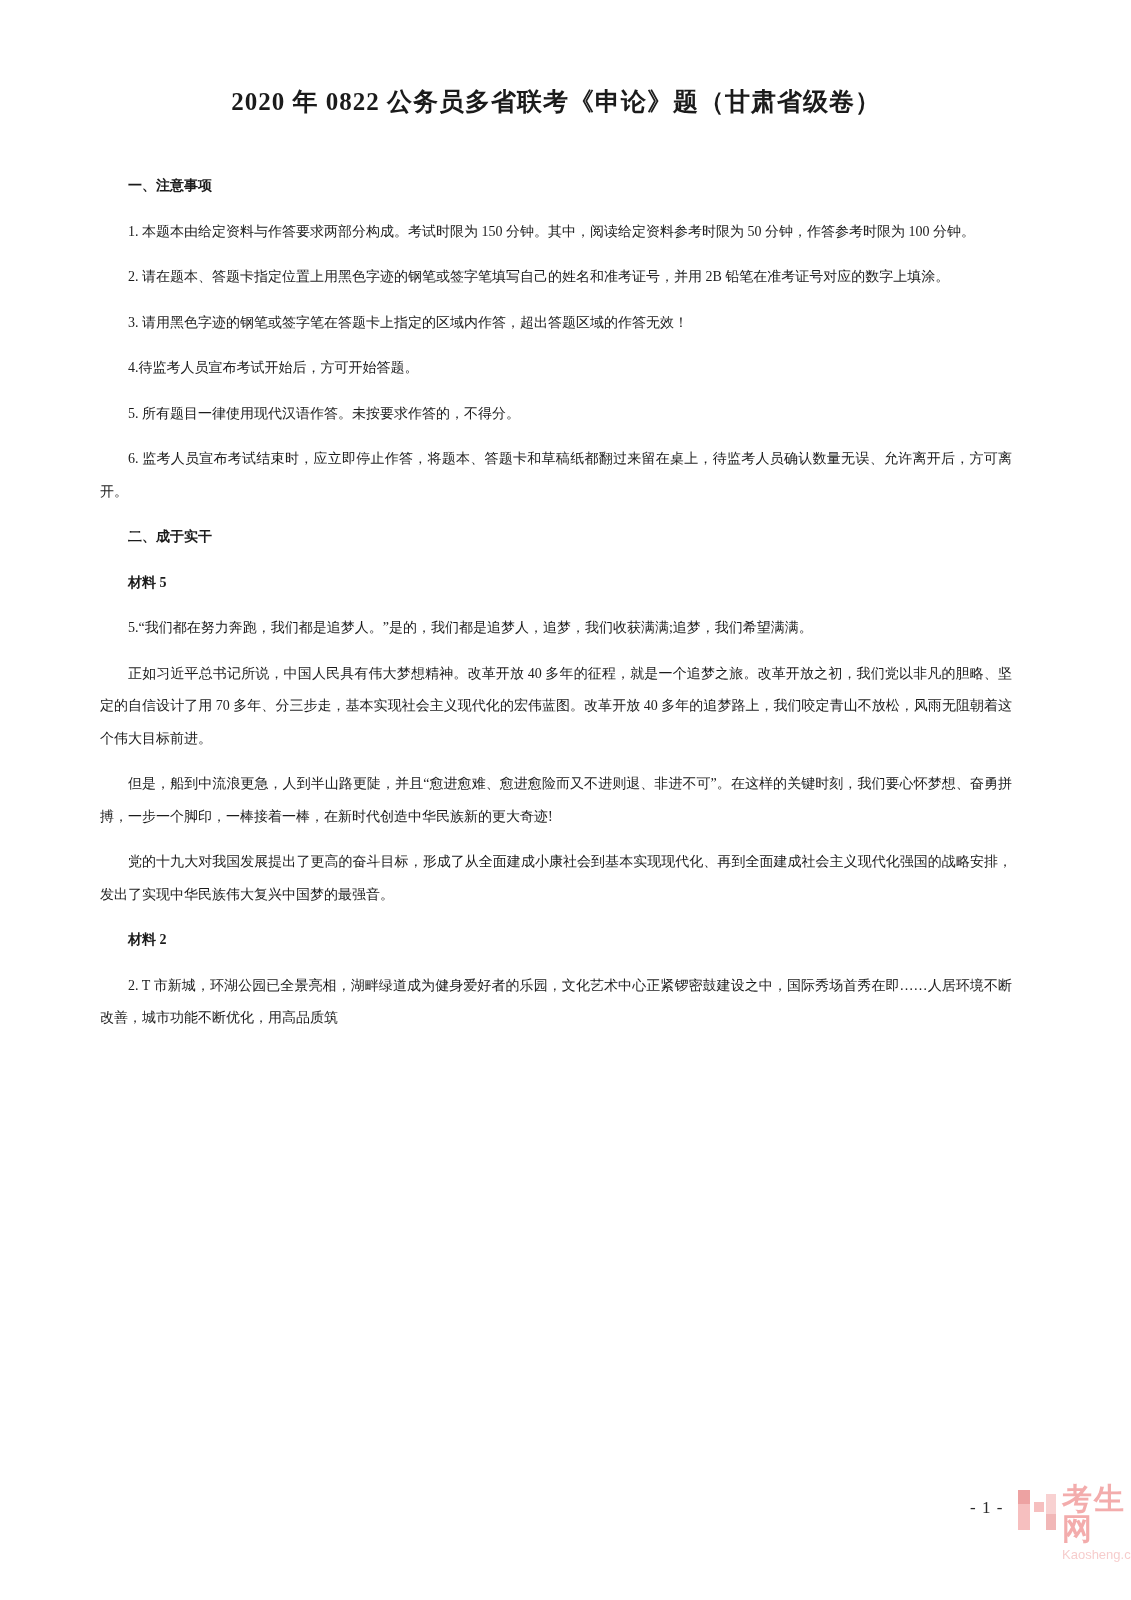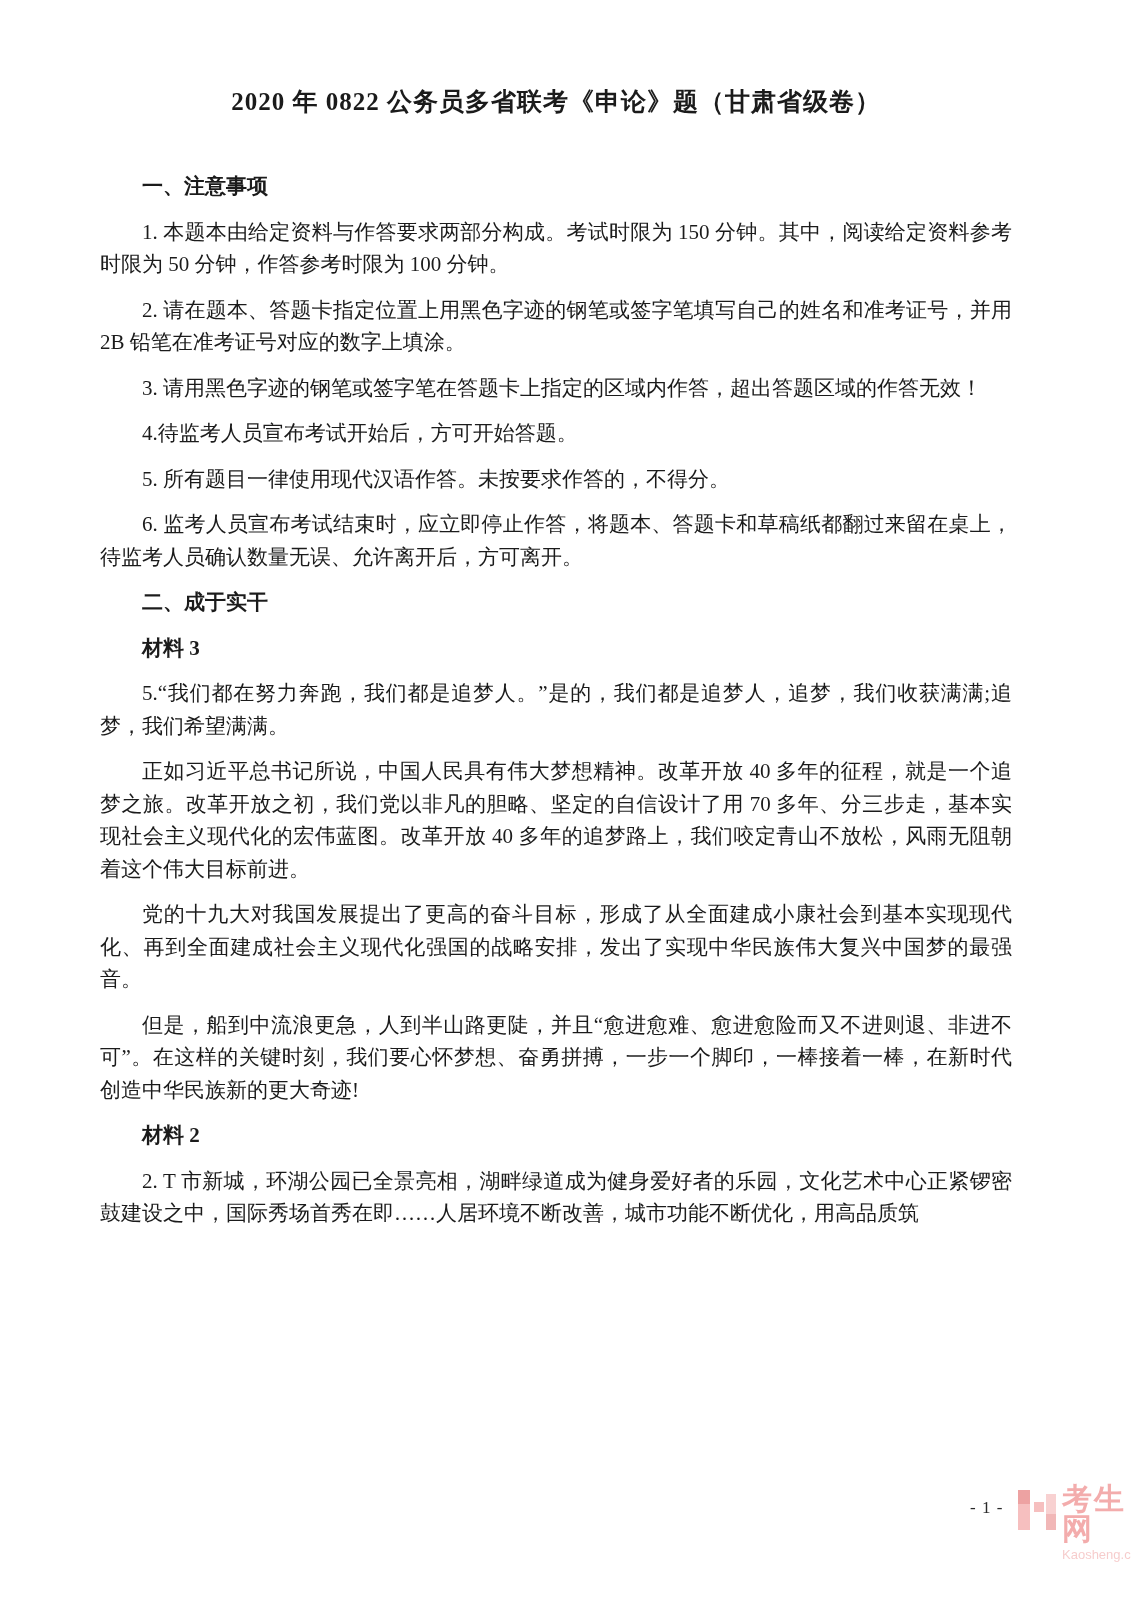--- a/index.html
+++ b/index.html
@@ -26,21 +26,21 @@
   }
   .title {
     font-size: 25px;
     font-weight: bold;
     text-align: center;
     margin: 0 0 50px 0;
     line-height: 36px;
     letter-spacing: 1px;
   }
   .block {
-    font-size: 21px;
+    font-size: 14px;
     line-height: 32.5px;
     margin: 13px 0;
     text-align: justify;
     text-justify: inter-ideograph;
   }
   .para { text-indent: 2em; }
   .heading {
     font-weight: bold;
     text-indent: 2em;
     text-align: left;
@@ -87,25 +87,25 @@
     <h1 class="title">2020 年 0822 公务员多省联考《申论》题（甘肃省级卷）</h1>
     <div>
         <p class="block heading">一、注意事项</p>
         <p class="block para">1. 本题本由给定资料与作答要求两部分构成。考试时限为 150 分钟。其中，阅读给定资料参考时限为 50 分钟，作答参考时限为 100 分钟。</p>
         <p class="block para">2. 请在题本、答题卡指定位置上用黑色字迹的钢笔或签字笔填写自己的姓名和准考证号，并用 2B 铅笔在准考证号对应的数字上填涂。</p>
         <p class="block para">3. 请用黑色字迹的钢笔或签字笔在答题卡上指定的区域内作答，超出答题区域的作答无效！</p>
         <p class="block para">4.待监考人员宣布考试开始后，方可开始答题。</p>
         <p class="block para">5. 所有题目一律使用现代汉语作答。未按要求作答的，不得分。</p>
         <p class="block para">6. 监考人员宣布考试结束时，应立即停止作答，将题本、答题卡和草稿纸都翻过来留在桌上，待监考人员确认数量无误、允许离开后，方可离开。</p>
         <p class="block heading">二、成于实干</p>
-        <p class="block heading">材料 3</p>
+        <p class="block heading">材料 5</p>
         <p class="block para">5.“我们都在努力奔跑，我们都是追梦人。”是的，我们都是追梦人，追梦，我们收获满满;追梦，我们希望满满。</p>
         <p class="block para">正如习近平总书记所说，中国人民具有伟大梦想精神。改革开放 40 多年的征程，就是一个追梦之旅。改革开放之初，我们党以非凡的胆略、坚定的自信设计了用 70 多年、分三步走，基本实现社会主义现代化的宏伟蓝图。改革开放 40 多年的追梦路上，我们咬定青山不放松，风雨无阻朝着这个伟大目标前进。</p>
+        <p class="block para">但是，船到中流浪更急，人到半山路更陡，并且“愈进愈难、愈进愈险而又不进则退、非进不可”。在这样的关键时刻，我们要心怀梦想、奋勇拼搏，一步一个脚印，一棒接着一棒，在新时代创造中华民族新的更大奇迹!</p>
         <p class="block para">党的十九大对我国发展提出了更高的奋斗目标，形成了从全面建成小康社会到基本实现现代化、再到全面建成社会主义现代化强国的战略安排，发出了实现中华民族伟大复兴中国梦的最强音。</p>
-        <p class="block para">但是，船到中流浪更急，人到半山路更陡，并且“愈进愈难、愈进愈险而又不进则退、非进不可”。在这样的关键时刻，我们要心怀梦想、奋勇拼搏，一步一个脚印，一棒接着一棒，在新时代创造中华民族新的更大奇迹!</p>
         <p class="block heading">材料 2</p>
         <p class="block para">2. T 市新城，环湖公园已全景亮相，湖畔绿道成为健身爱好者的乐园，文化艺术中心正紧锣密鼓建设之中，国际秀场首秀在即……人居环境不断改善，城市功能不断优化，用高品质筑</p>
       </div>
   </div>
 
   <div class="page-number">- 1 -</div>
 
   <div class="watermark">
     <span class="wm-icon">
       <svg width="42" height="44" viewBox="0 0 42 44" xmlns="http://www.w3.org/2000/svg">

